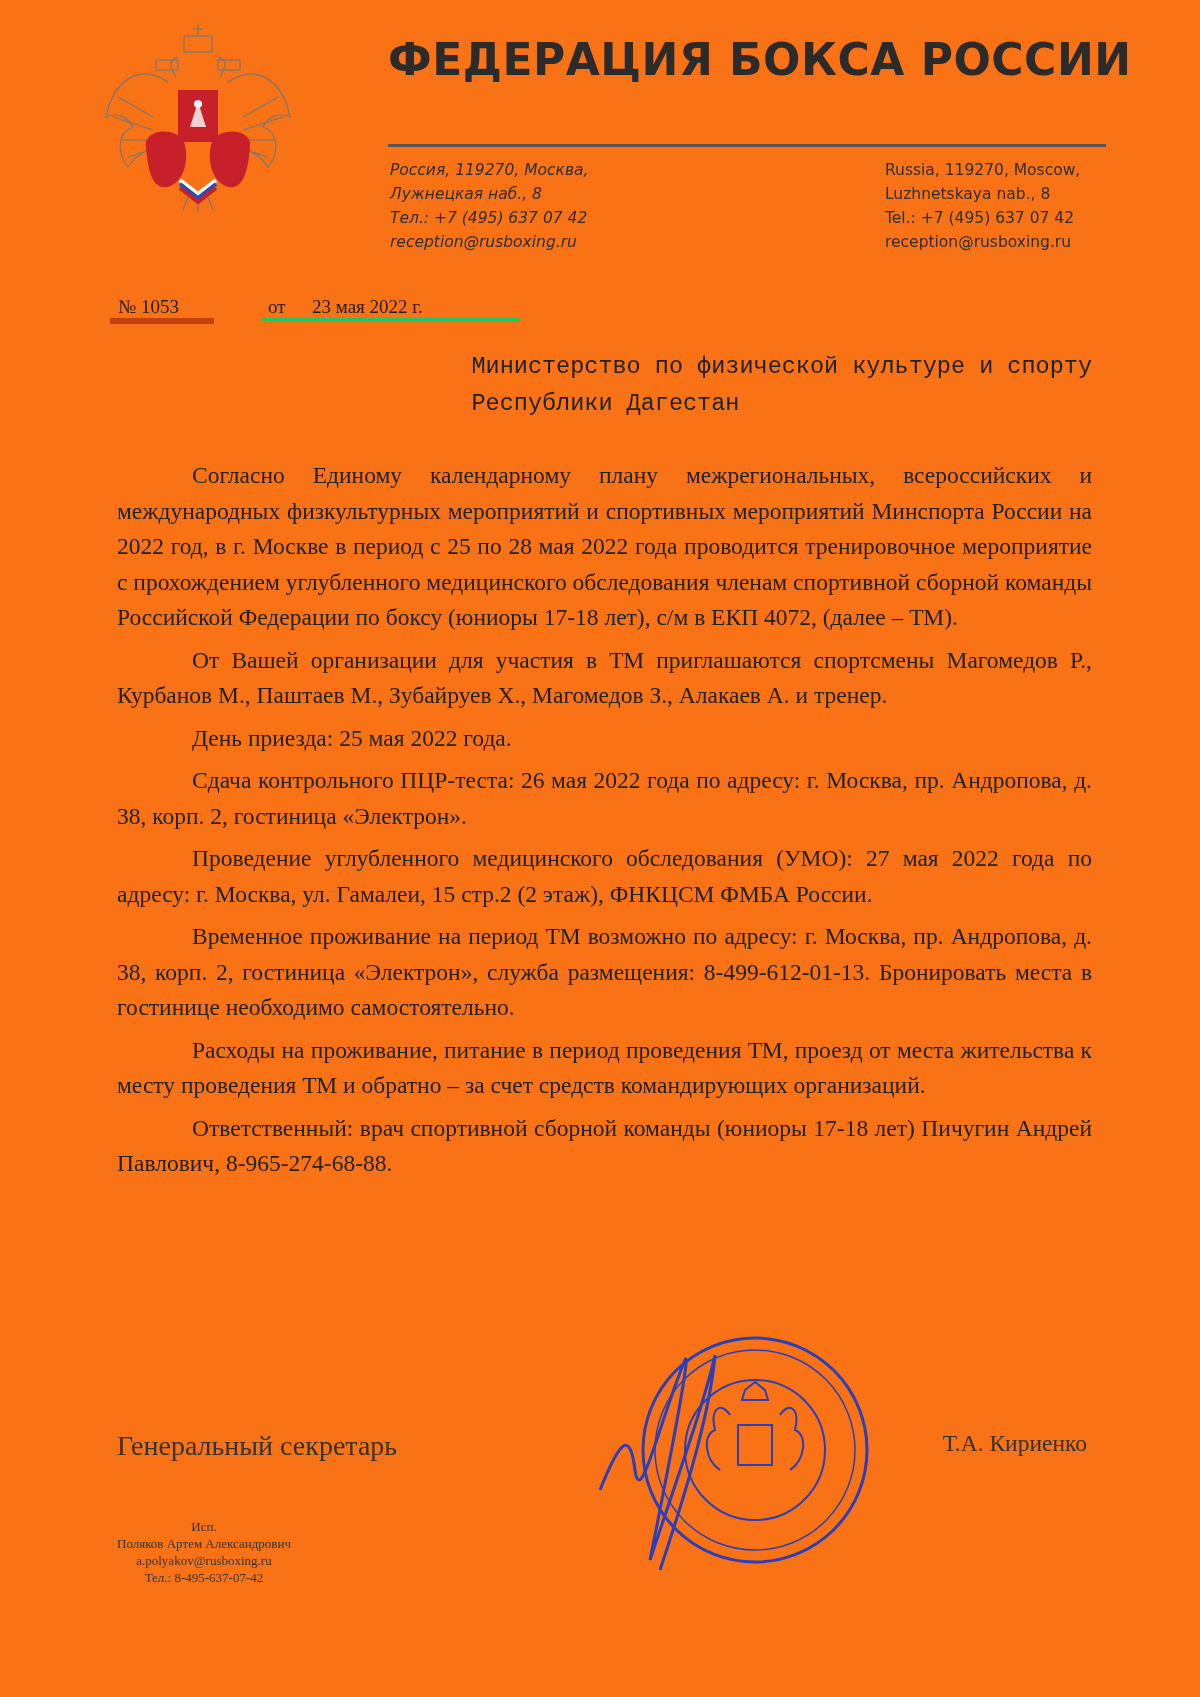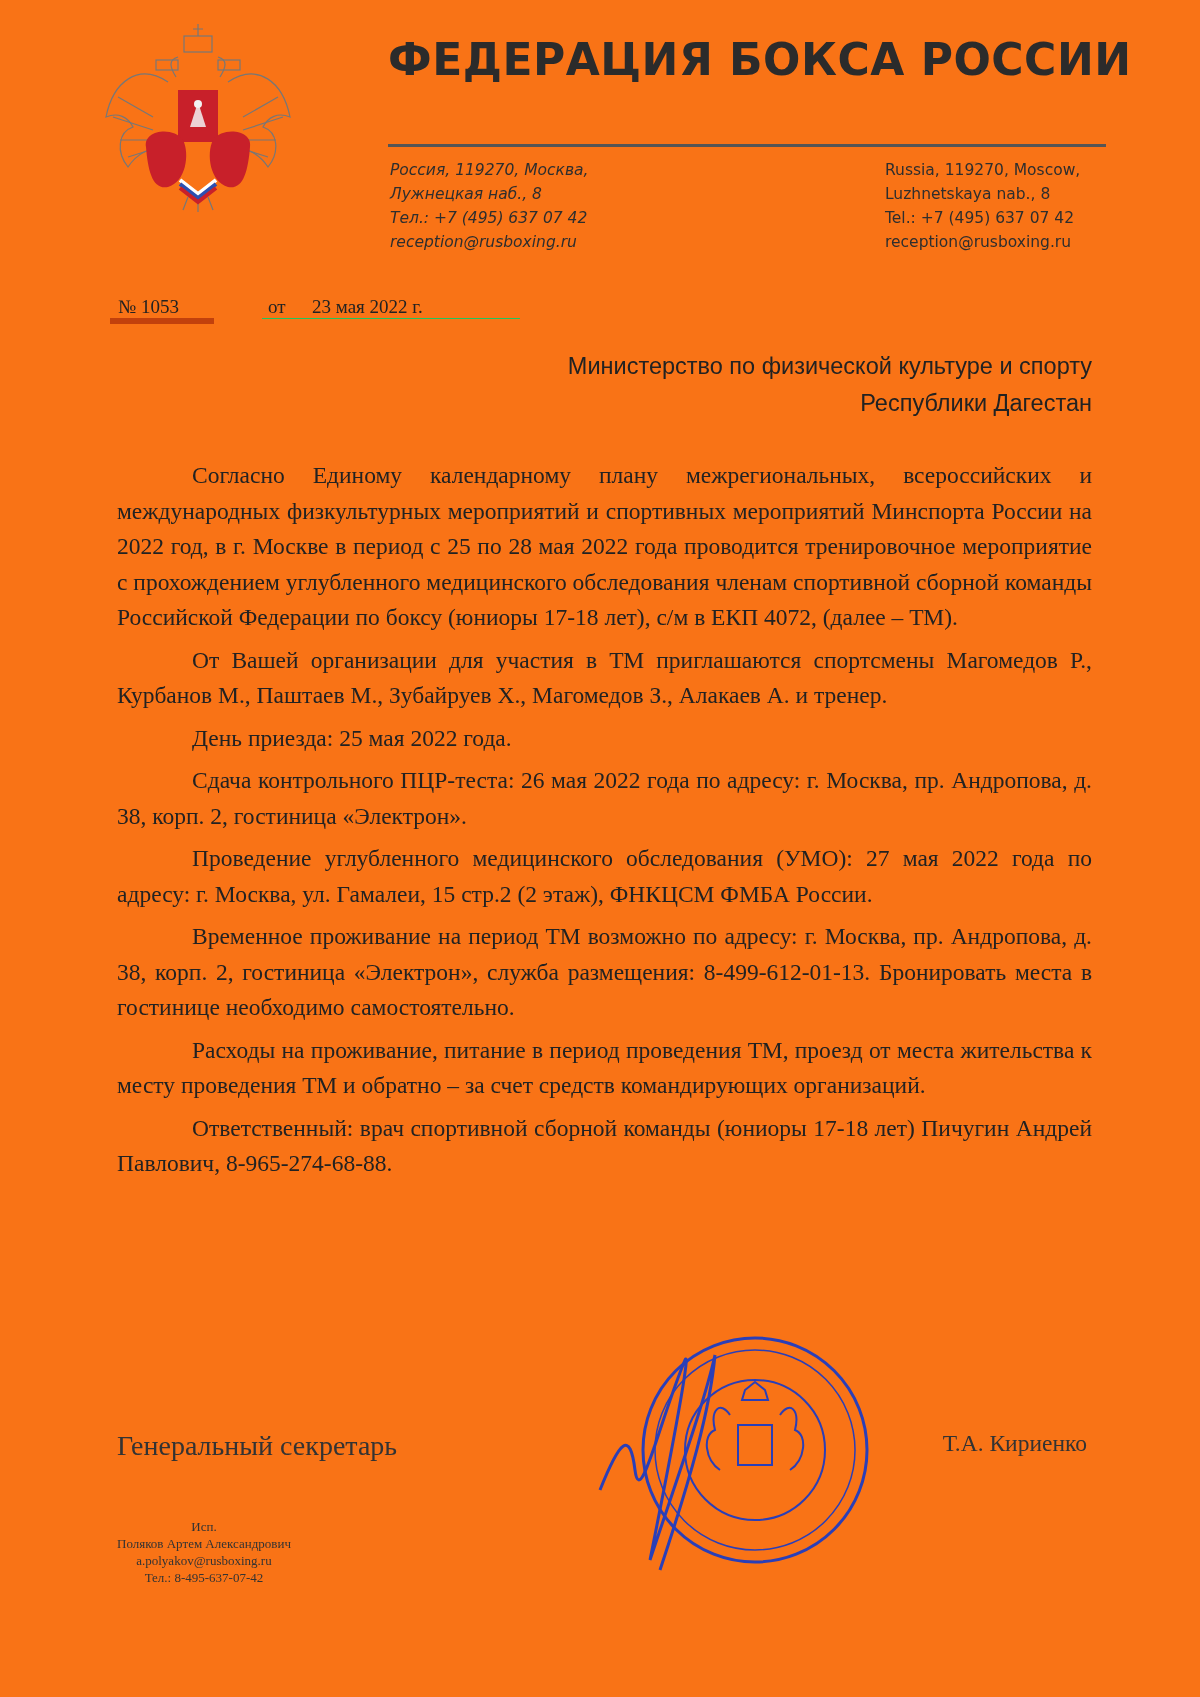--- a/index.html
+++ b/index.html
@@ -13,24 +13,24 @@
   .header-rule { position: absolute; left: 388px; top: 144px; width: 718px; height: 3px; background: #555; }
   .addr { position: absolute; top: 158px; font-family: "DejaVu Sans", sans-serif; font-size: 15.5px; color: #2e2e2e; line-height: 24px; }
   .addr-ru { left: 390px; font-style: italic; }
   .addr-en { left: 885px; }
   .addr div { white-space: nowrap; }
 
   
   .reg { position: absolute; top: 296px; font-family: "Liberation Serif", serif; font-size: 19px; color: #222; white-space: nowrap; }
   .reg-no { left: 110px; width: 96px; border-bottom: 6px solid #c2410c; padding-left: 8px; }
   .reg-ot { left: 232px; margin-left: 36px; }
-  .reg-date { left: 262px; width: 258px; border-bottom: 1px solid #22c55e; padding-left: 50px; box-sizing: border-box; }
+  .reg-date { left: 262px; width: 258px; border-bottom: 3px solid #22c55e; padding-left: 50px; box-sizing: border-box; }
 
   
-  .recipient { position: absolute; right: 108px; top: 348px; text-align: right; font-family: Liberation Sans, sans-serif; font-size: 23.5px; line-height: 37px; color: #222; }
+  .recipient { position: absolute; right: 108px; top: 348px; font-family: Liberation Mono, monospace; font-size: 23.5px; line-height: 37px; color: #222; }
 
   
   .body-text { position: absolute; left: 117px; top: 458px; width: 975px; font-family: "Liberation Serif", serif; font-size: 23.5px; line-height: 35.5px; color: #222; }
   .para { text-align: justify; text-indent: 75px; margin: 0 0 0 0; }
   .para.gap { margin-top: 7px; }
   .para.nojust { text-align: left; }
 
   
   .sig-title { position: absolute; left: 117px; top: 1430px; font-family: "Liberation Serif", serif; font-size: 28px; color: #333; }
   .sig-name { position: absolute; right: 113px; top: 1430px; font-family: "Liberation Serif", serif; font-size: 23.5px; color: #333; }

